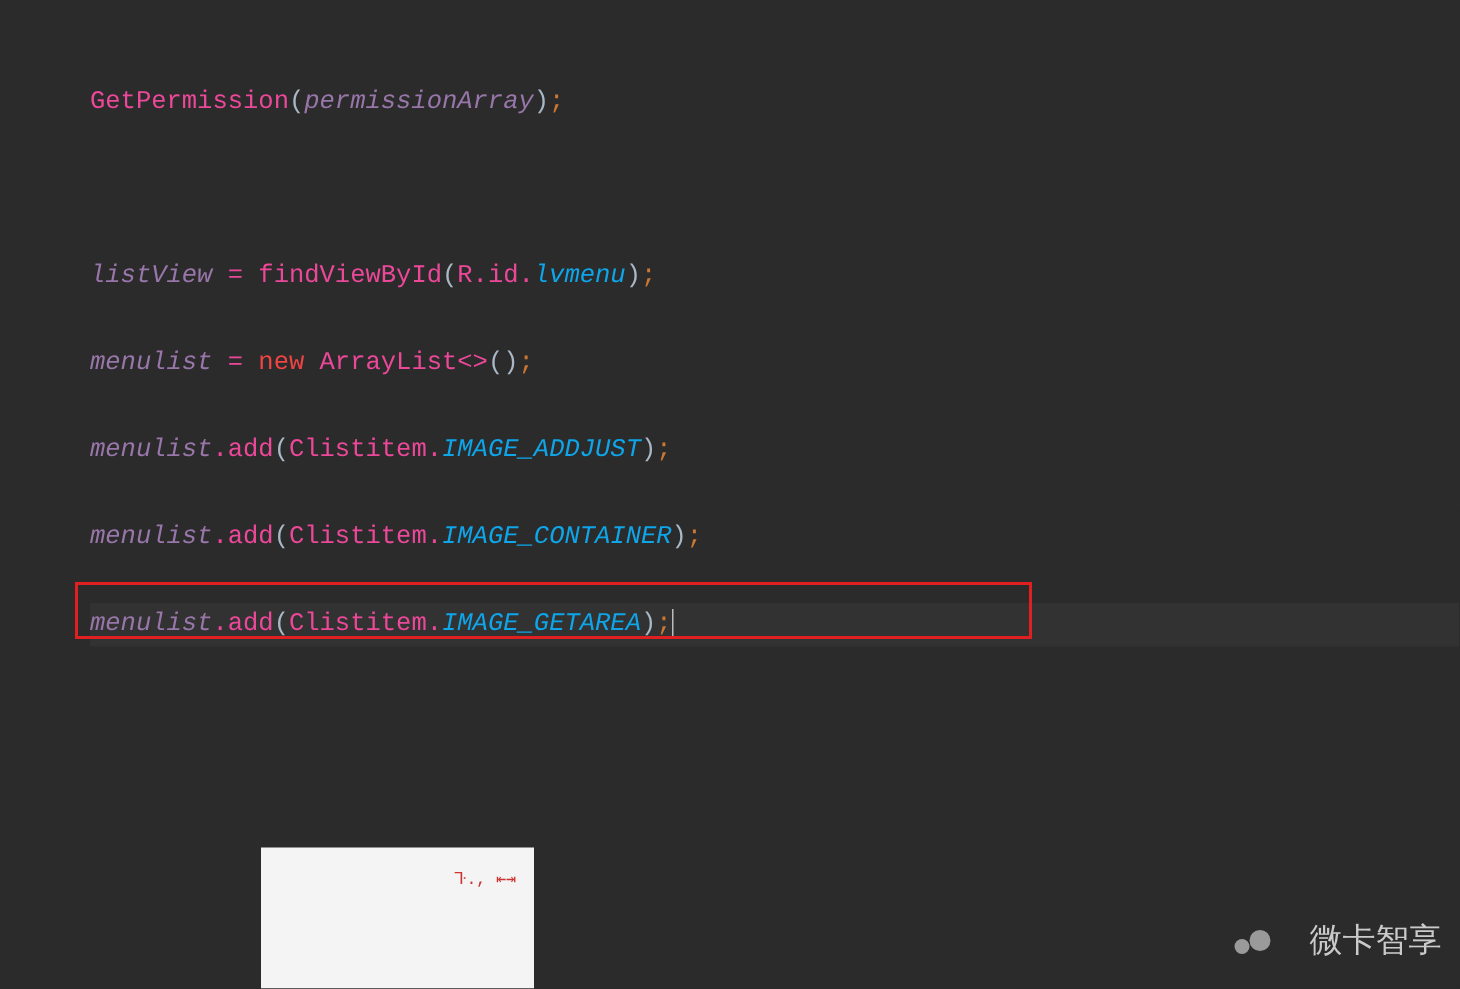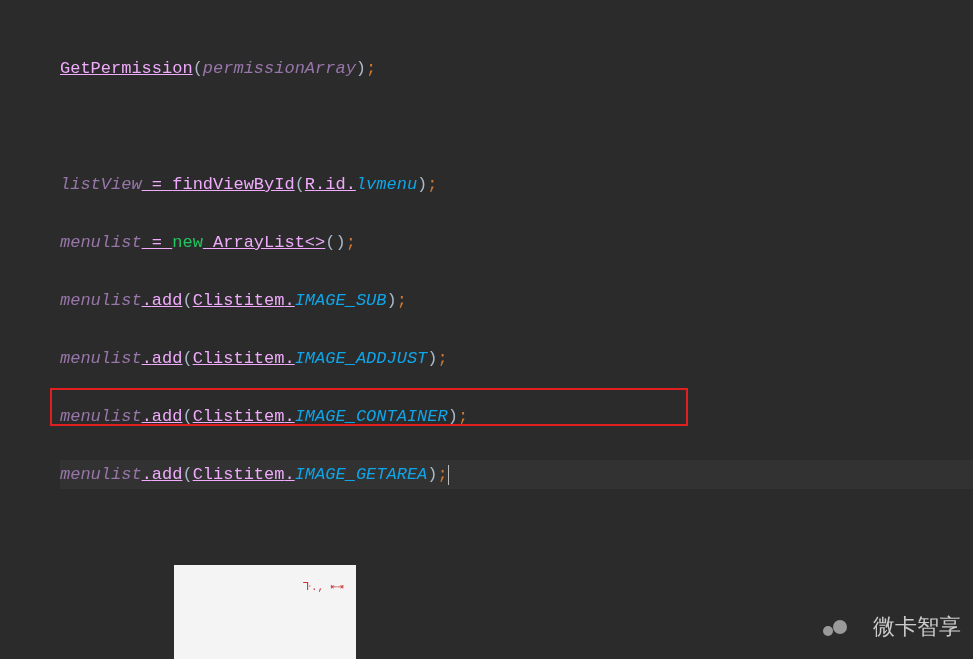--- a/index.html
+++ b/index.html
@@ -15,25 +15,25 @@
     height: 659px;
     position: relative;
   }
   .editor {
     padding: 25px 0 0 60px;
     white-space: pre;
     position: relative;
   }
   .line { display:block; height:29px; }
   .var { color: #9876aa; font-style: italic; }
-  .kw { color: #22c55e; }
+  .kw { color: #ef4444; }
   .const { color: #0ea5e9; font-style: italic; }
   .punct { color: #cc7832; }
   .paren { color: #a9b7c6; }
-  .plain { color: #f0abfc; text-decoration: underline; }
+  .plain { color: #ec4899; }
   .caret {
     display:inline-block;
     width:1px;
     height:20px;
     background:#bbb;
     vertical-align:middle;
   }
   .highlight-line {
     background:#323232;
   }
@@ -76,21 +76,20 @@
   .watermark .dots::after  { width:14px; height:14px; left:10px; top:4px; }
 </style>
 </head>
 <body>
 
 <div class="editor">
 <span class="line"><span class="plain">GetPermission</span><span class="paren">(</span><span class="var">permissionArray</span><span class="paren">)</span><span class="punct">;</span></span>
 <span class="line"></span>
 <span class="line"><span class="var">listView</span><span class="plain"> = </span><span class="plain">findViewById</span><span class="paren">(</span><span class="plain">R</span><span class="plain">.id.</span><span class="const">lvmenu</span><span class="paren">)</span><span class="punct">;</span></span>
 <span class="line"><span class="var">menulist</span><span class="plain"> = </span><span class="kw">new</span><span class="plain"> </span><span class="plain">ArrayList&lt;&gt;</span><span class="paren">()</span><span class="punct">;</span></span>
-<span class="line"><span class="var">menulist</span><span class="plain">.</span><span class="plain">add</span><span class="paren">(</span><span class="plain">Clistitem</span><span class="plain">.</span><span class="const">IMAGE_SUB</span><span class="paren">)</span><span class="punct">;</span></span>
 <span class="line"><span class="var">menulist</span><span class="plain">.</span><span class="plain">add</span><span class="paren">(</span><span class="plain">Clistitem</span><span class="plain">.</span><span class="const">IMAGE_ADDJUST</span><span class="paren">)</span><span class="punct">;</span></span>
 <span class="line"><span class="var">menulist</span><span class="plain">.</span><span class="plain">add</span><span class="paren">(</span><span class="plain">Clistitem</span><span class="plain">.</span><span class="const">IMAGE_CONTAINER</span><span class="paren">)</span><span class="punct">;</span></span>
 <span class="line highlight-line"><span class="var">menulist</span><span class="plain">.</span><span class="plain">add</span><span class="paren">(</span><span class="plain">Clistitem</span><span class="plain">.</span><span class="const">IMAGE_GETAREA</span><span class="paren">)</span><span class="punct">;</span><span class="caret"></span></span>
 
 
 
 
 
 
 

